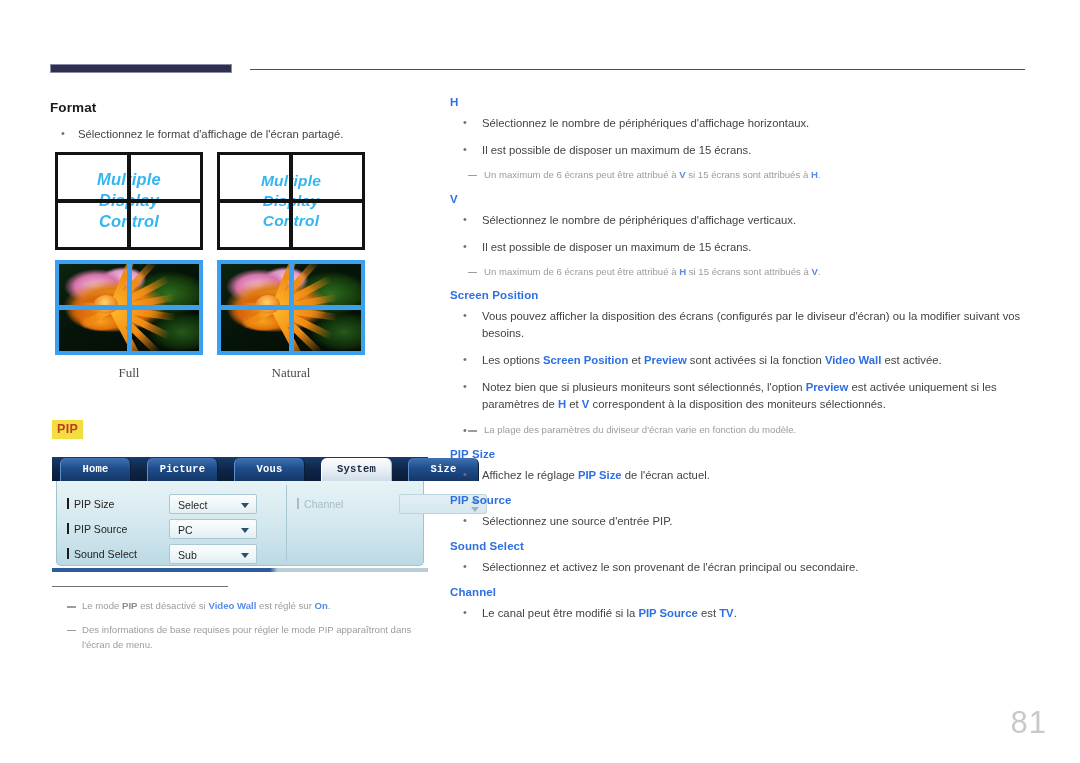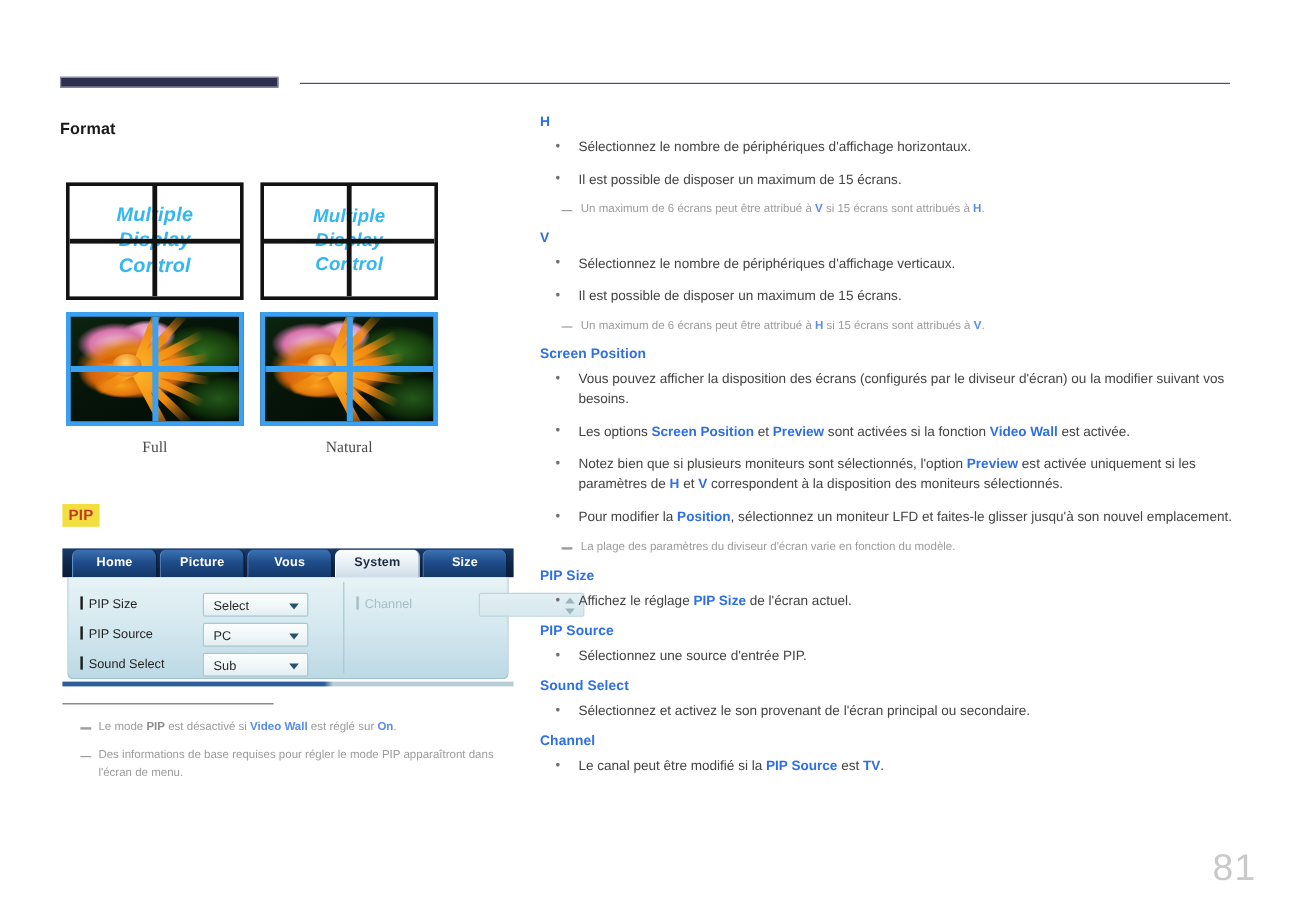--- a/index.html
+++ b/index.html
@@ -138,21 +138,21 @@
   }
 
   
   #osd {
     position: absolute; left: 52px; top: 457px; width: 376px; height: 115px;
   }
   #osd .tabbar {
     position: absolute; left: 0; top: 0; right: 0; height: 24px;
     background: linear-gradient(180deg, #183b6b 0%, #0e2547 55%, #0a1c38 100%);
   }
-  #osd .tabs { position: absolute; left: 8px; top: 1px; display: flex; gap: 2px; }
+  #osd .tabs { position: absolute; left: 8px; top: 1px; display: flex; gap: 16px; font-family: Liberation Mono, monospace; }
   #osd .tab {
     width: 71px; height: 23px; line-height: 23px; text-align: center;
     font-size: 10.5px; font-weight: bold; color: #ffffff;
     background: linear-gradient(180deg, #3f73b4 0%, #1f4d8c 45%, #143867 100%);
     border-radius: 6px 6px 0 0;
     border-left: 1px solid #5d8fc8; border-right: 1px solid #0a1c38;
     letter-spacing: .2px;
   }
   #osd .tab.active {
     color: #1b2b44;
@@ -224,20 +224,23 @@
 </head>
 <body>
 
 <div id="header-rule">
   <div class="thick"></div>
   <div class="thin"></div>
 </div>
 
 <div class="col-left">
   <h2 class="sec-title">Format</h2>
+  <ul class="bul" id="format-bullets">
+      <li>Sélectionnez le format d'affichage de l'écran partagé.</li>
+    </ul>
 </div>
 
 <div id="format-figs">
   <div class="mdc a">
     <div class="mtext">
         <div>Multiple</div>
         <div>Display</div>
         <div>Control</div>
       </div>
     <div class="vline"></div>
@@ -360,21 +363,21 @@
     <h3 class="blue-title">V</h3>
     <ul class="bul rt">
       <li><span>Sélectionnez le nombre de périphériques d'affichage verticaux.</span></li>
       <li><span>Il est possible de disposer un maximum de 15 écrans.</span><div class="note">Un maximum de 6 écrans peut être attribué à <b class="hl">H</b> si 15 écrans sont attribués à <b class="hl">V</b>.</div></li>
     </ul>
     <h3 class="blue-title">Screen Position</h3>
     <ul class="bul rt">
       <li><span>Vous pouvez afficher la disposition des écrans (configurés par le diviseur d'écran) ou la modifier suivant vos besoins.</span></li>
       <li><span>Les options <b class="hl">Screen Position</b> et <b class="hl">Preview</b> sont activées si la fonction <b class="hl">Video Wall</b> est activée.</span></li>
       <li><span>Notez bien que si plusieurs moniteurs sont sélectionnés, l'option <b class="hl">Preview</b> est activée uniquement si les paramètres de <b class="hl">H</b> et <b class="hl">V</b> correspondent à la disposition des moniteurs sélectionnés.</span></li>
-      <li><span>Pour modifier la <b class="hl">Position</b>, sélectionnez un moniteur LFD et faites-le glisser jusqu'à son nouvel emplacement.</span><div class="note">La plage des paramètres du diviseur d'écran varie en fonction du modèle.</div></li>
+      <li><div class="note">La plage des paramètres du diviseur d'écran varie en fonction du modèle.</div></li>
     </ul>
     <h3 class="blue-title">PIP Size</h3>
     <ul class="bul rt">
       <li><span>Affichez le réglage <b class="hl">PIP Size</b> de l'écran actuel.</span></li>
     </ul>
     <h3 class="blue-title">PIP Source</h3>
     <ul class="bul rt">
       <li><span>Sélectionnez une source d'entrée PIP.</span></li>
     </ul>
     <h3 class="blue-title">Sound Select</h3>

